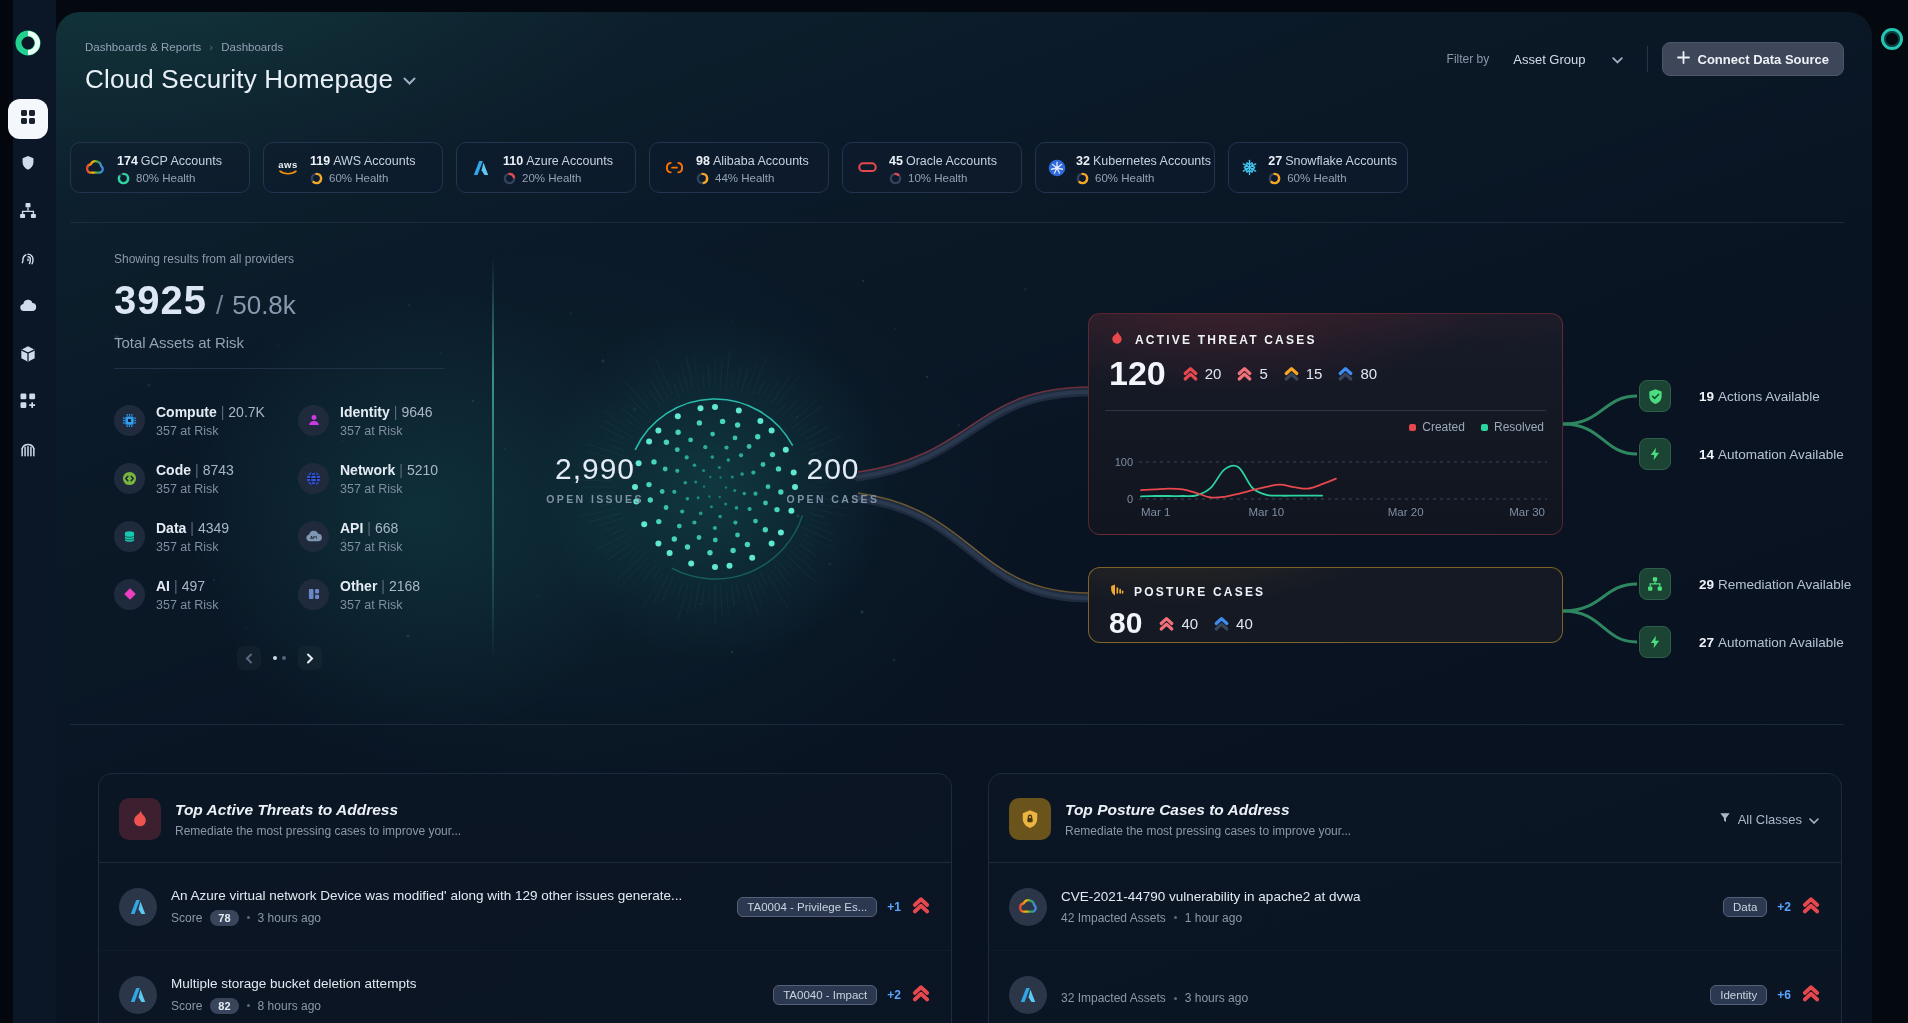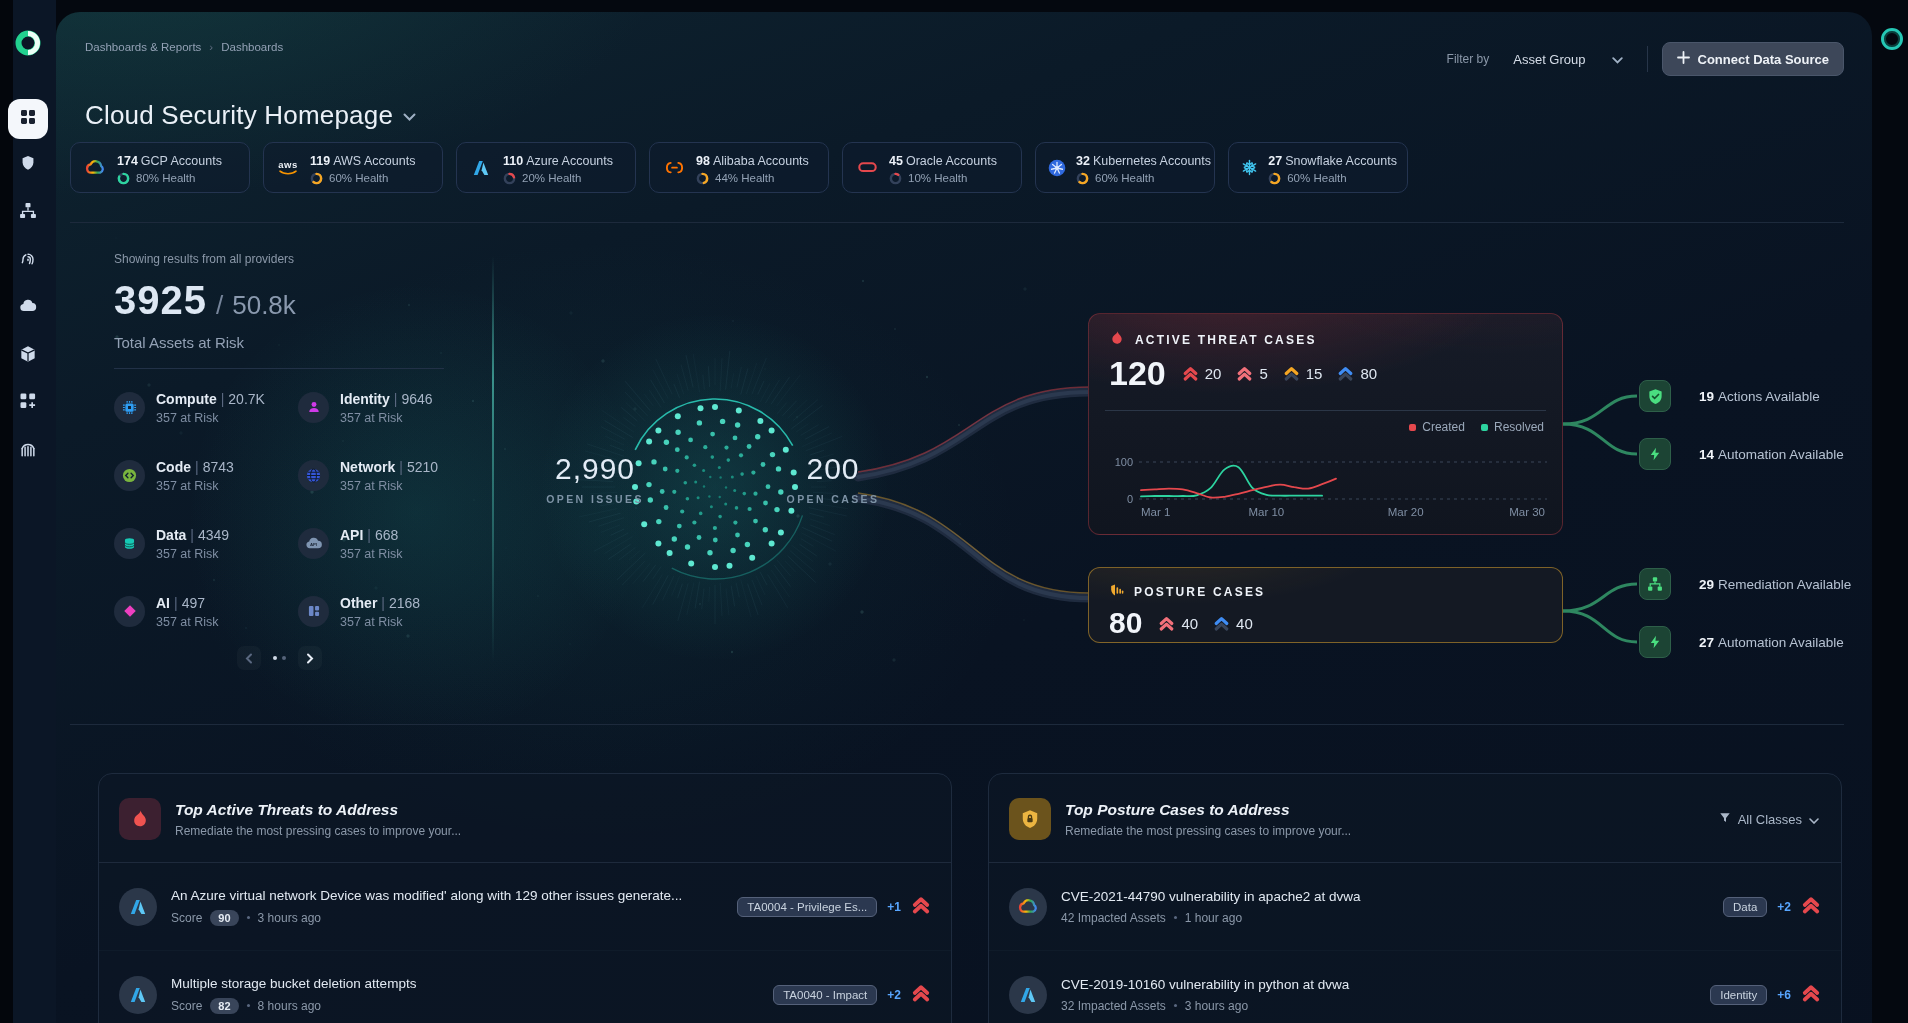--- a/index.html
+++ b/index.html
@@ -16,21 +16,21 @@
   .panel { position:absolute; left:56px; top:12px; right:36px; height:1100px;
     border-radius:24px 24px 0 0; overflow:hidden;
     background:
       radial-gradient(900px 420px at 4% -6%, rgba(28,94,86,.32), transparent 60%),
       radial-gradient(700px 500px at 30% 48%, rgba(26,128,118,.10), transparent 60%),
       linear-gradient(160deg,#0e2430 0%,#0b1a28 24%,#091322 55%,#081120 100%); }
   
   .crumbs { position:absolute; left:29px; top:29px; font-size:11.5px; color:#93a1b5; display:flex; gap:8px; align-items:center; }
   .crumbs .sep { color:#5f6d81; }
   .crumbs span[data-interactable="true"] { cursor:pointer; }
-  .title-row { position:absolute; left:29px; top:52px; display:flex; align-items:center; gap:10px;margin-top:36px; }
+  .title-row { position:absolute; left:29px; top:52px; display:flex; align-items:center; gap:10px; }
   .title-row h1 { font-size:26px; font-weight:400; color:#eaf0f7; letter-spacing:.2px; }
   .top-actions { position:absolute; right:28px; top:30px; display:flex; align-items:center; gap:14px; }
   .filter-label { font-size:12px; color:#8b98a9; }
   .dd { display:flex; align-items:center; gap:26px; padding:6px 10px; font-size:13px; color:#d5dde8; cursor:pointer; }
   .vsep { width:1px; height:26px; background:#273549; }
   .btn-cds { display:flex; align-items:center; gap:8px; background:#3d4759; border:1px solid #4a566a;
     color:#eef2f7; font-size:13px; font-weight:600; padding:8px 14px; border-radius:8px; cursor:pointer; }
   
   .accounts { position:absolute; left:14px; top:130px; display:flex; gap:13px; }
   .acct { width:180px; height:51px; background:rgba(15,27,45,.55); border:1px solid #243450;
@@ -43,21 +43,21 @@
   
   .viz { position:absolute; left:0; right:0; top:210px; height:502px; }
   #decor { position:absolute; left:0; top:0; }
   .note { position:absolute; left:58px; top:30px; font-size:12px; color:#8b98a9; }
   .bignum { position:absolute; left:58px; top:56px; display:flex; align-items:baseline; gap:9px; }
   .bignum .v { font-size:40px; font-weight:700; color:#dde7f3; letter-spacing:1px; }
   .bignum .s { font-size:26px; color:#76859b; font-weight:400; }
   .bignum .t { font-size:26px; color:#8a99ae; }
   .cap { position:absolute; left:58px; top:112px; font-size:15px; color:#93a1b5; }
   .lrule { position:absolute; left:58px; top:146px; width:330px; border-top:1px solid #223147; }
-  .catgrid { position:absolute; left:58px; top:163px; display:grid; grid-template-columns:184px 196px; row-gap:24px; }
+  .catgrid { position:absolute; left:58px; top:176px; display:grid; grid-template-columns:184px 196px; row-gap:14px; }
   .cat { display:flex; align-items:center; gap:11px; height:44px; cursor:pointer; }
   .cat .cic { width:31px; height:31px; border-radius:50%; background:#1f2b3d; display:flex; align-items:center; justify-content:center; flex:none; }
   .cat .cn { font-size:14px; font-weight:700; color:#e4ebf4; }
   .cat .cv { font-size:14px; color:#a9b6c8; font-weight:400; }
   .cat .cb { color:#5a6880; margin:0 4px; font-weight:400; }
   .cat .cr { font-size:12.5px; color:#7f8ea3; margin-top:3px; }
   .pager { position:absolute; left:58px; top:424px; width:330px; display:flex; align-items:center; justify-content:center; gap:12px; }
   .pbtn { width:24px; height:24px; border-radius:7px; display:flex; align-items:center; justify-content:center; cursor:pointer; background:rgba(255,255,255,.03); }
   .pdots { display:flex; gap:5px; }
   .pdots i { width:4px; height:4px; border-radius:50%; background:#56647a; cursor:pointer; }
@@ -891,21 +891,21 @@
       <div id="threat-rows">
           <div class="row" data-interactable="true">
             <span class="avatar" data-interactable="false">
               <svg viewBox="0 0 16 14" width="16">
                 <path fill="#31a7e8" d="M6.2 0h3.6L4.6 14H.8Z"></path>
                 <path fill="#5ec8f5" d="M10.4 1.6 15.2 14h-3.8L8.6 9.2Z"></path>
               </svg>
             </span>
     <span class="rmain">
               <div class="rtitle" data-interactable="false">An Azure virtual network Device was modified' along with 129 other issues generate...</div>
-    <div class="rmeta" data-interactable="false">Score <i class="pill" data-interactable="false">90</i><span class="mdot"></span>3 hours ago</div>
+    <div class="rmeta" data-interactable="false">Score <i class="pill" data-interactable="false">78</i><span class="mdot"></span>3 hours ago</div>
             </span>
     <span class="rright">
               <span class="tag" data-interactable="true">TA0004 - Privilege Es...</span>
     <span class="plusn" data-interactable="true">+1</span>
     <span data-interactable="false"><svg width="20" height="20" viewBox="0 0 16 16" fill="none" stroke-width="3" stroke-linecap="round" stroke-linejoin="round">
                   <path d="M3 8 8 3.4 13 8" stroke="#e5484d"></path>
                   <path d="M3 13.2 8 8.6 13 13.2" stroke="#e5484d"></path>
                 </svg></span>
             </span>
           </div>
@@ -985,21 +985,20 @@
             </span>
           </div>
           <div class="row" data-interactable="true">
             <span class="avatar" data-interactable="false">
               <svg viewBox="0 0 16 14" width="16">
                 <path fill="#31a7e8" d="M6.2 0h3.6L4.6 14H.8Z"></path>
                 <path fill="#5ec8f5" d="M10.4 1.6 15.2 14h-3.8L8.6 9.2Z"></path>
               </svg>
             </span>
     <span class="rmain">
-              <div class="rtitle" data-interactable="false">CVE-2019-10160 vulnerability in python at dvwa</div>
     <div class="rmeta" data-interactable="false">32 Impacted Assets<span class="mdot"></span>3 hours ago</div>
             </span>
     <span class="rright">
               <span class="tag" data-interactable="true">Identity</span>
     <span class="plusn" data-interactable="true">+6</span>
     <span data-interactable="false"><svg width="20" height="20" viewBox="0 0 16 16" fill="none" stroke-width="3" stroke-linecap="round" stroke-linejoin="round">
                   <path d="M3 8 8 3.4 13 8" stroke="#e5484d"></path>
                   <path d="M3 13.2 8 8.6 13 13.2" stroke="#e5484d"></path>
                 </svg></span>
             </span>

